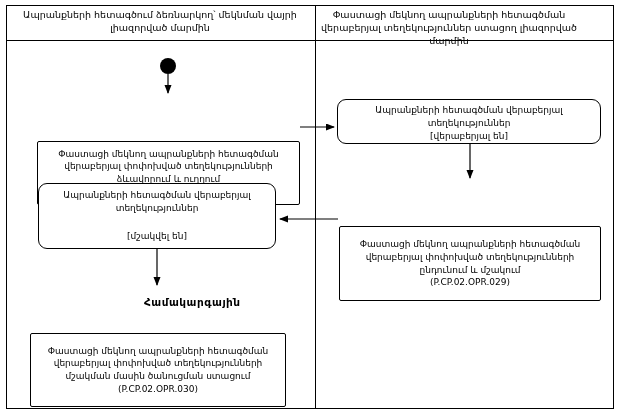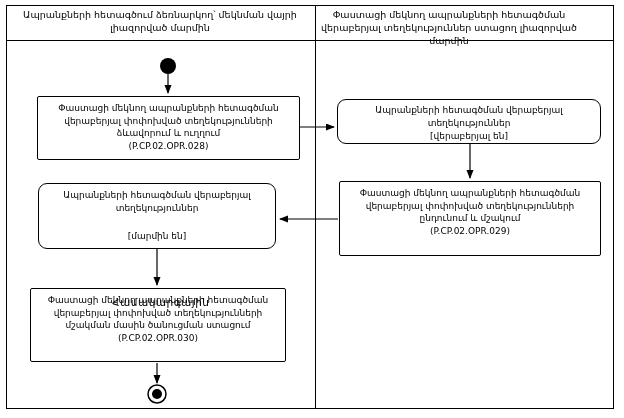--- a/index.html
+++ b/index.html
@@ -7,24 +7,24 @@
   .canvas { position:relative; width:624px; height:418px; background:#fff; overflow:hidden; }
   .frame { position:absolute; left:6px; top:5px; width:608px; height:404px; border:1px solid #000; box-sizing:border-box; }
   .lane-divider { position:absolute; left:315px; top:5px; height:404px; width:0; border-left:1px solid #000; }
   .header-sep { position:absolute; left:6px; top:40px; width:608px; height:0; border-top:1px solid #000; }
   .lane-title { position:absolute; top:9px; font-size:9.5px; line-height:1.35; text-align:center; }
   .lane-title.left { left:12px; width:296px; }
   .lane-title.right { left:304px; width:290px; }
   .node { position:absolute; border:1px solid #000; border-radius:2px; background:#fff;
           box-sizing:border-box; font-size:9px; line-height:1.4; text-align:center;
           display:flex; flex-direction:column; align-items:center; padding:5px 10px; }
-  .node.activity { justify-content:flex-start; }
+  .node.activity { justify-content:center;margin-top:45px; }
   .node.object { justify-content:space-between; border-radius:9px; }
   .node-cond { margin-top:12px; }
-  .overlay-word { position:absolute; font-size:10.5px; font-weight:normal; letter-spacing:0.5px; }
+  .overlay-word { position:absolute; font-size:10.5px; font-weight:bold; letter-spacing:0.5px;margin-left:32px; }
   svg.wires { position:absolute; left:0; top:0; width:624px; height:418px; pointer-events:none; }
 </style>
 </head>
 <body>
 
 <div class="canvas">
 
   <div class="frame"></div>
   <div class="lane-divider"></div>
   <div class="header-sep"></div>
@@ -59,21 +59,21 @@
     <div class="node-cond" style="margin-top:1px;">[վերաբերյալ են]</div>
   </div>
 
   <div class="node activity" style="left:339px; top:181px; width:262px; height:75px;">
     <div>Փաստացի մեկնող ապրանքների հետագծման վերաբերյալ փոփոխված տեղեկությունների ընդունում և մշակում</div>
     <div>(P.CP.02.OPR.029)</div>
   </div>
 
   <div class="node object" style="left:38px; top:183px; width:238px; height:66px; padding-top:5px;">
     <div>Ապրանքների հետագծման վերաբերյալ տեղեկություններ</div>
-    <div class="node-cond">[մարմին են]</div>
+    <div class="node-cond">[մշակվել են]</div>
   </div>
 
   <div class="node activity" style="left:30px; top:288px; width:256px; height:74px;">
     <div>Փաստացի մեկնող ապրանքների հետագծման վերաբերյալ փոփոխված տեղեկությունների մշակման մասին ծանուցման ստացում</div>
     <div>(P.CP.02.OPR.030)</div>
   </div>
 
   <div class="overlay-word" style="left:112px; top:296px;">Համակարգային</div>
 
 </div>

